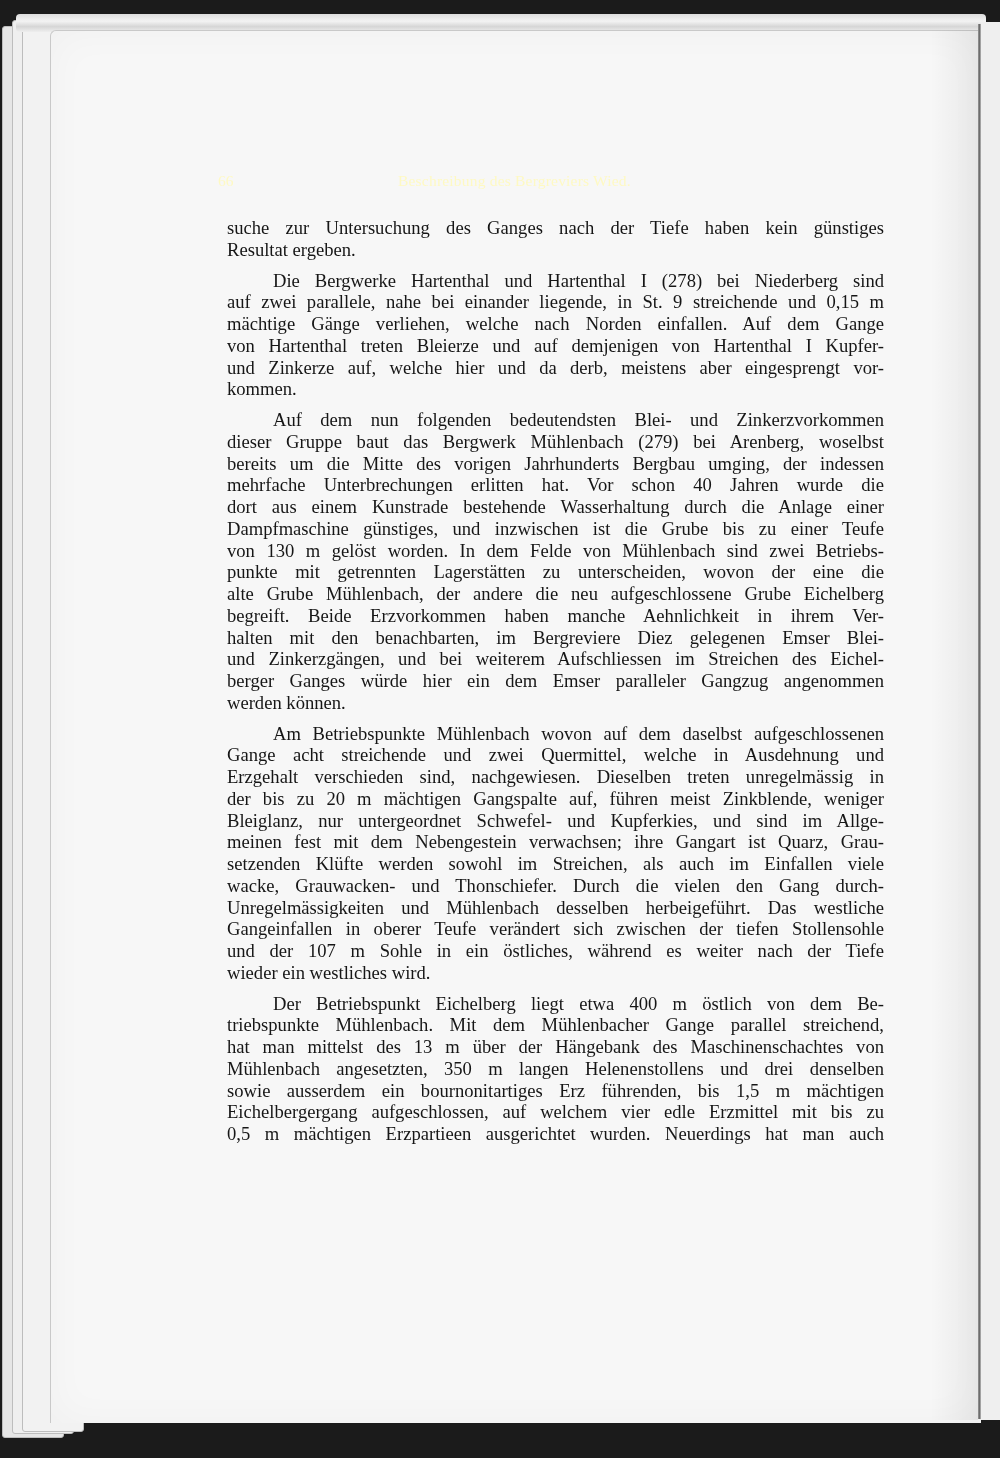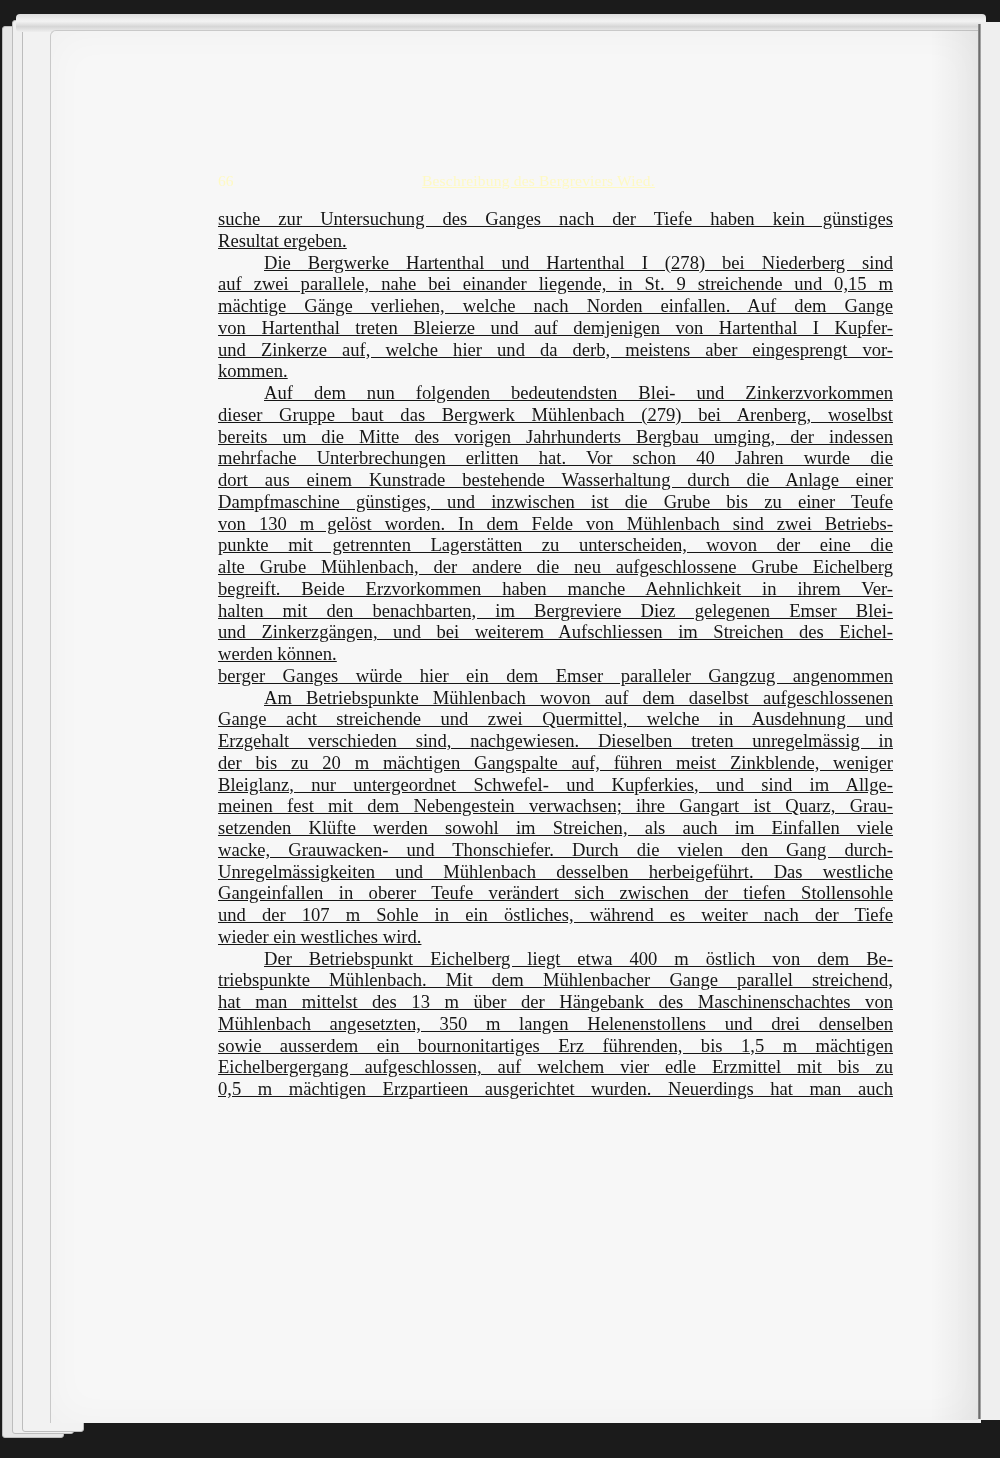--- a/index.html
+++ b/index.html
@@ -71,37 +71,35 @@
     width: 675px; height: 24px;
     font-size: 15.5px;
     color: #fef9c3;
   }
   .page-number {
     position: absolute;
     left: 0; top: 0;
   }
   .running-title {
     position: absolute;
-    left: 204px; top: 0;
+    left: 180px; top: 0;
     letter-spacing: 0.2px;
-    text-decoration: underline;
   }
   .body-text {
     position: absolute;
     left: 218px; top: 208px;
     width: 675px;
     font-size: 18.6px;
     line-height: 21.75px;
     color: #161616;
     text-align: justify;
   }
   .para {
-    margin: 0;
+    margin: 9px;
     text-indent: 0;
-    text-decoration: underline;
   }
   .line {
     display: block;
     text-align: justify;
     text-align-last: justify;
     white-space: nowrap;
   }
   .line.last {
     text-align-last: left;
   }
@@ -143,22 +141,22 @@
       <span class="line">bereits um die Mitte des vorigen Jahrhunderts Bergbau umging, der indessen</span>
       <span class="line">mehrfache Unterbrechungen erlitten hat. Vor schon 40 Jahren wurde die</span>
       <span class="line">dort aus einem Kunstrade bestehende Wasserhaltung durch die Anlage einer</span>
       <span class="line">Dampfmaschine günstiges, und inzwischen ist die Grube bis zu einer Teufe</span>
       <span class="line">von 130 m gelöst worden. In dem Felde von Mühlenbach sind zwei Betriebs-</span>
       <span class="line">punkte mit getrennten Lagerstätten zu unterscheiden, wovon der eine die</span>
       <span class="line">alte Grube Mühlenbach, der andere die neu aufgeschlossene Grube Eichelberg</span>
       <span class="line">begreift. Beide Erzvorkommen haben manche Aehnlichkeit in ihrem Ver-</span>
       <span class="line">halten mit den benachbarten, im Bergreviere Diez gelegenen Emser Blei-</span>
       <span class="line">und Zinkerzgängen, und bei weiterem Aufschliessen im Streichen des Eichel-</span>
+      <span class="line">berger Ganges würde hier ein dem Emser paralleler Gangzug angenommen</span>
       <span class="line last">werden können.</span>
-      <span class="line">berger Ganges würde hier ein dem Emser paralleler Gangzug angenommen</span>
     </div>
     <div class="para">
       <span class="line" style="padding-left: 46px;">Am Betriebspunkte Mühlenbach wovon auf dem daselbst aufgeschlossenen</span>
       <span class="line">Gange acht streichende und zwei Quermittel, welche in Ausdehnung und</span>
       <span class="line">Erzgehalt verschieden sind, nachgewiesen. Dieselben treten unregelmässig in</span>
       <span class="line">der bis zu 20 m mächtigen Gangspalte auf, führen meist Zinkblende, weniger</span>
       <span class="line">Bleiglanz, nur untergeordnet Schwefel- und Kupferkies, und sind im Allge-</span>
       <span class="line">meinen fest mit dem Nebengestein verwachsen; ihre Gangart ist Quarz, Grau-</span>
       <span class="line">setzenden Klüfte werden sowohl im Streichen, als auch im Einfallen viele</span>
       <span class="line">wacke, Grauwacken- und Thonschiefer. Durch die vielen den Gang durch-</span>

